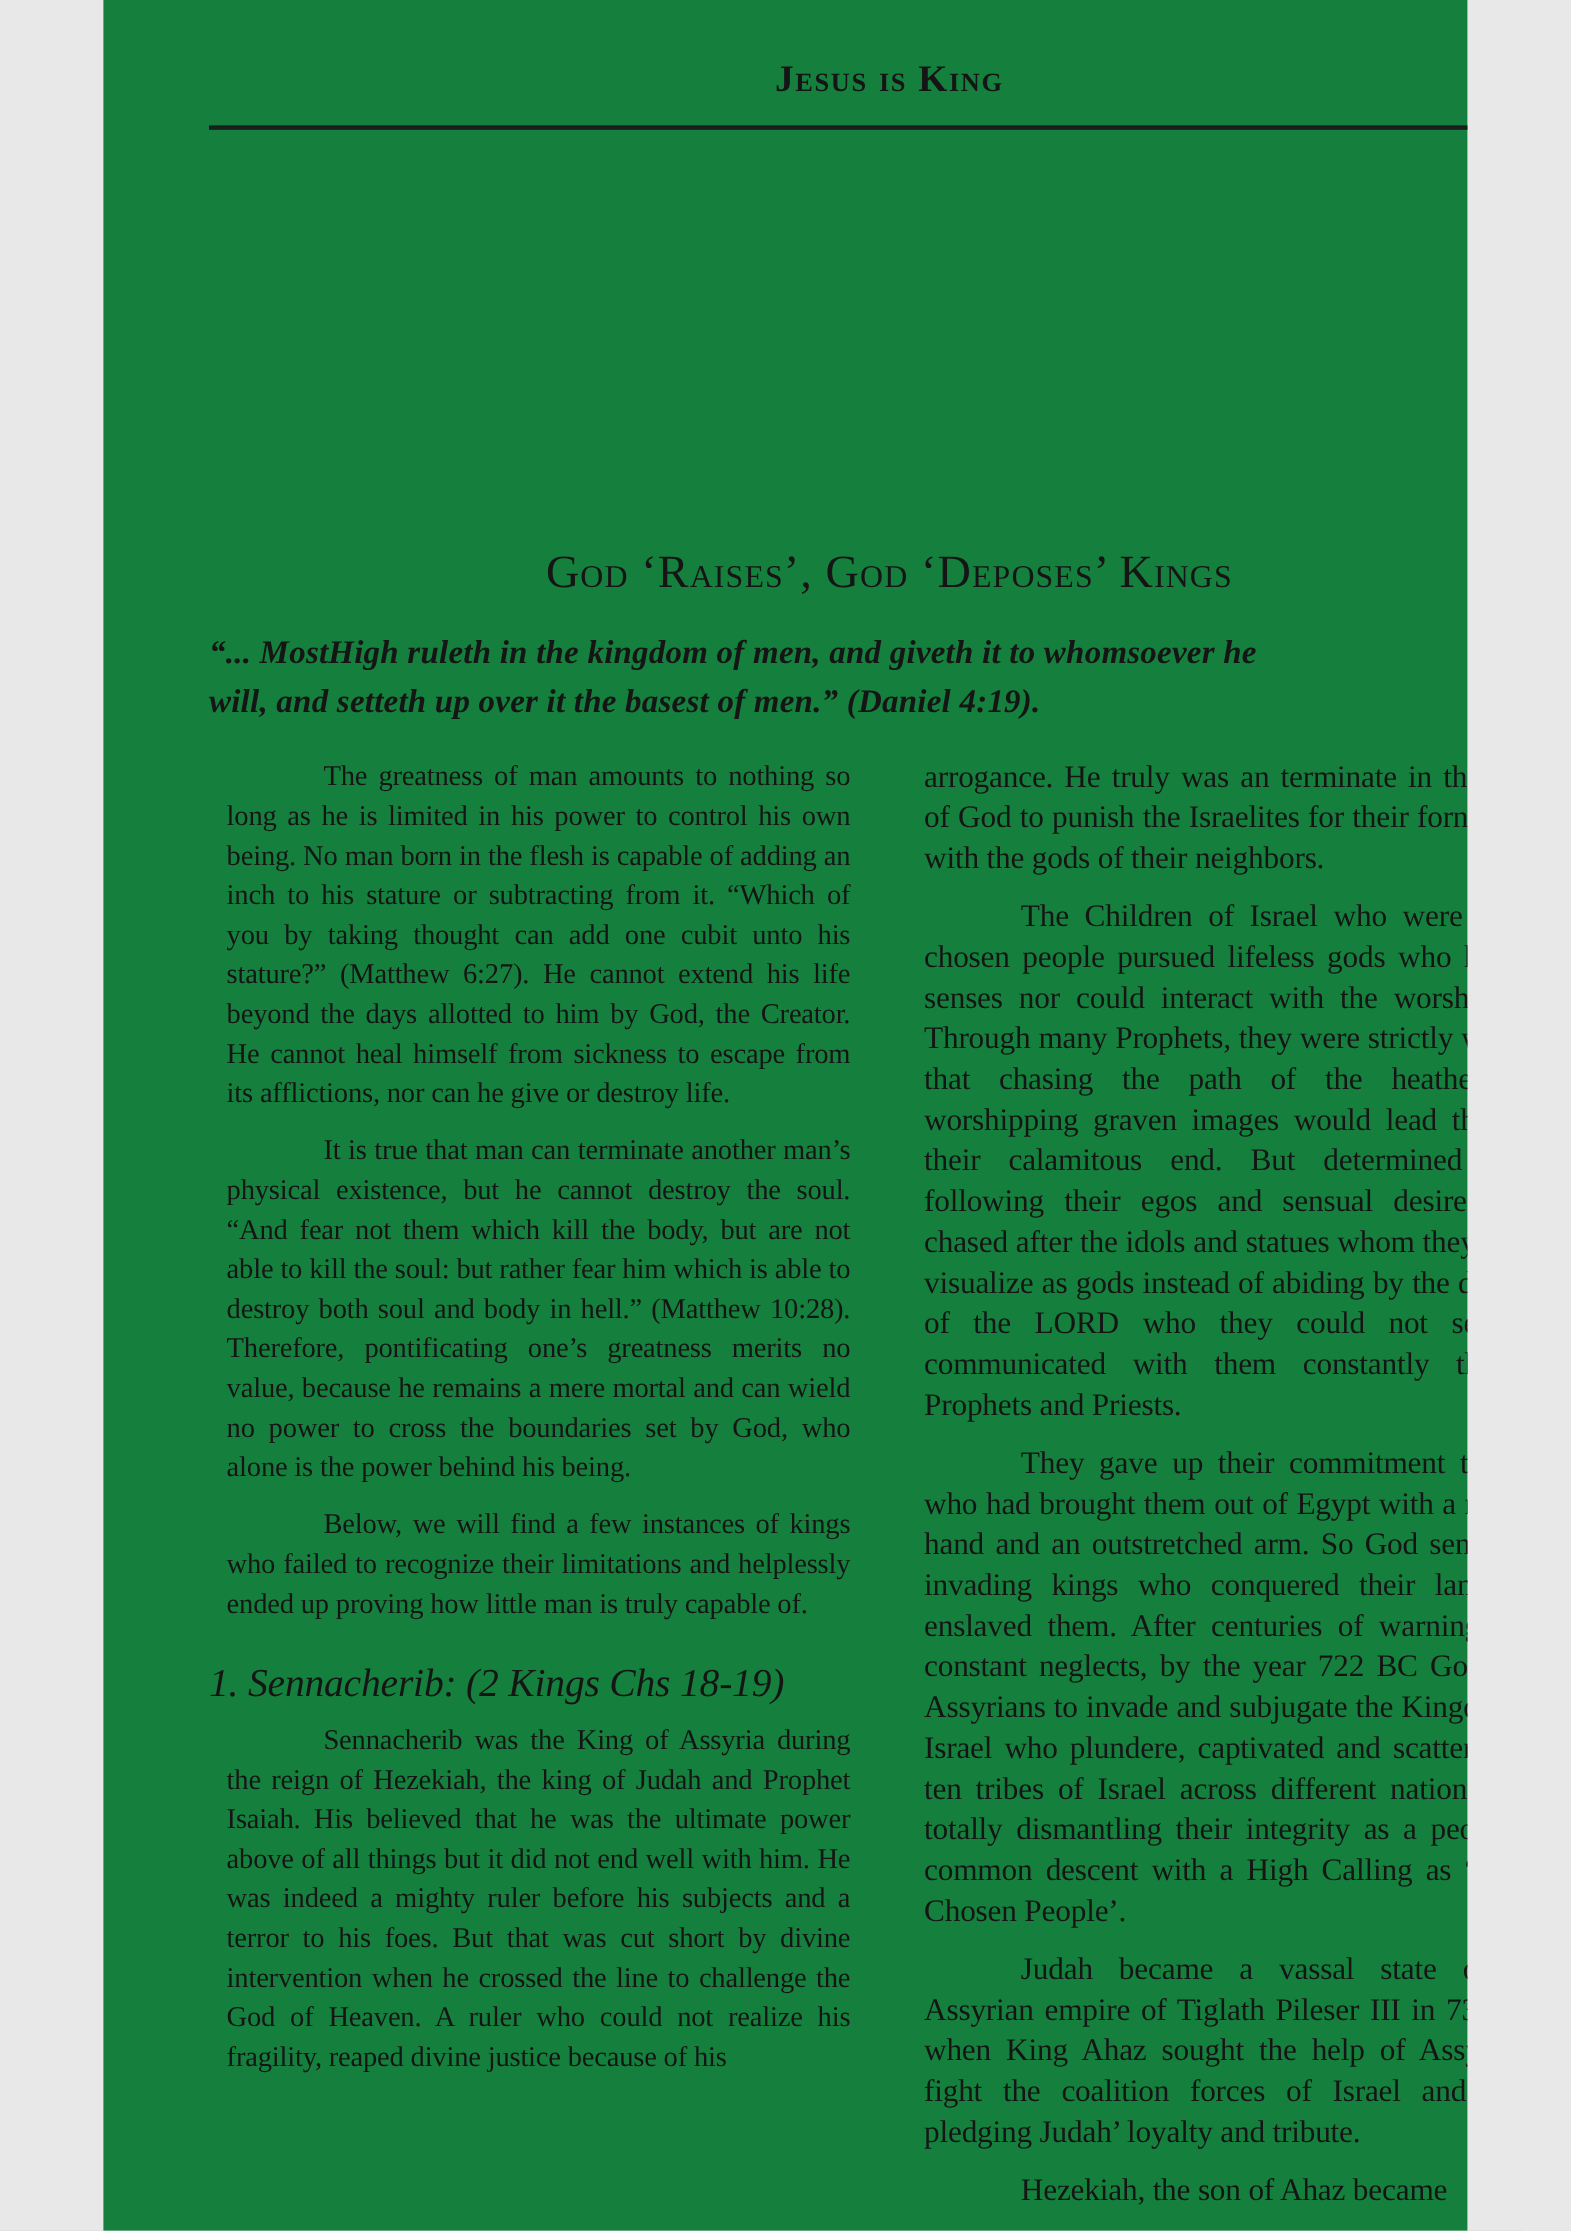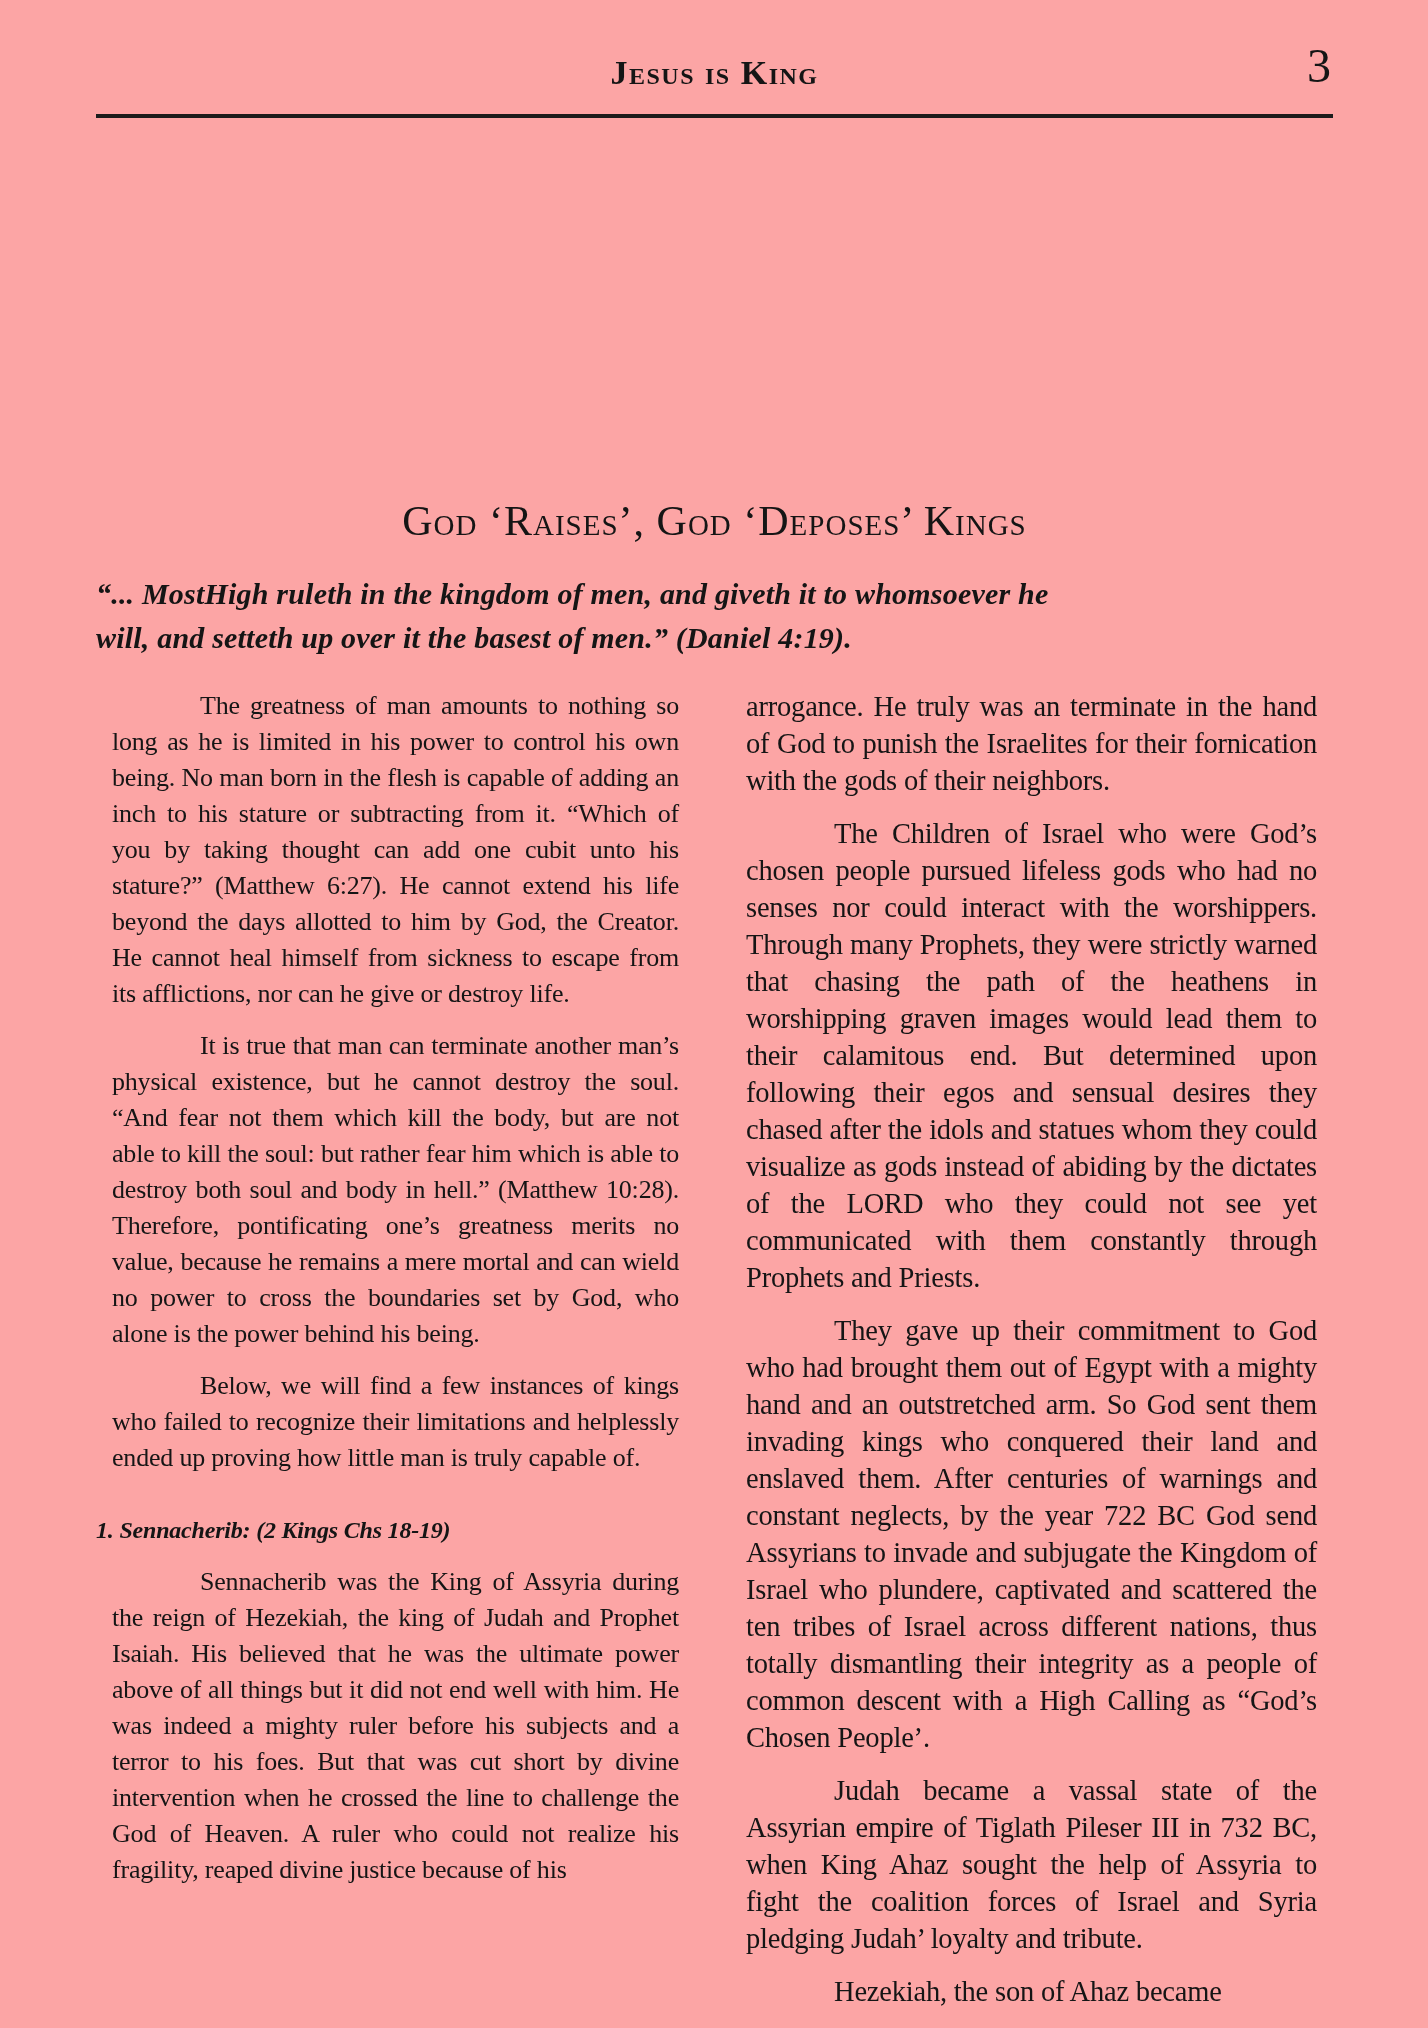--- a/index.html
+++ b/index.html
@@ -2,24 +2,24 @@
 <html><head>
 <meta charset="utf-8">
 <style>
   html, body {
     margin: 0;
     padding: 0;
     background: #e8e8e8;
   }
   .page {
     position: relative;
-    width: 1428px;
+    width: 1240px;
     height: 2028px;
     margin: 0 auto;
-    background: #fca5a5;
+    background: #15803d;
     color: #151515;
     font-family: "Liberation Serif", serif;
     overflow: hidden;
   }
   
   .running-head {
     position: absolute;
     top: 48px;
     left: 96px;
     width: 1237px;
@@ -106,23 +106,23 @@
   }
   .col p {
     margin: 16px;
     text-indent: 88px;
   }
   .col p.no-indent {
     text-indent: 0;
   }
   .section-heading {
     margin: 36px 0 0 0;
-    font-weight: bold;
+    font-weight: normal;
     font-style: italic;
-    font-size: 24px;
+    font-size: 36px;
     line-height: 36px;
     text-align: left;
   }
 </style>
 </head>
 <body>
 
 <div class="page">
 
   <div class="running-head">

